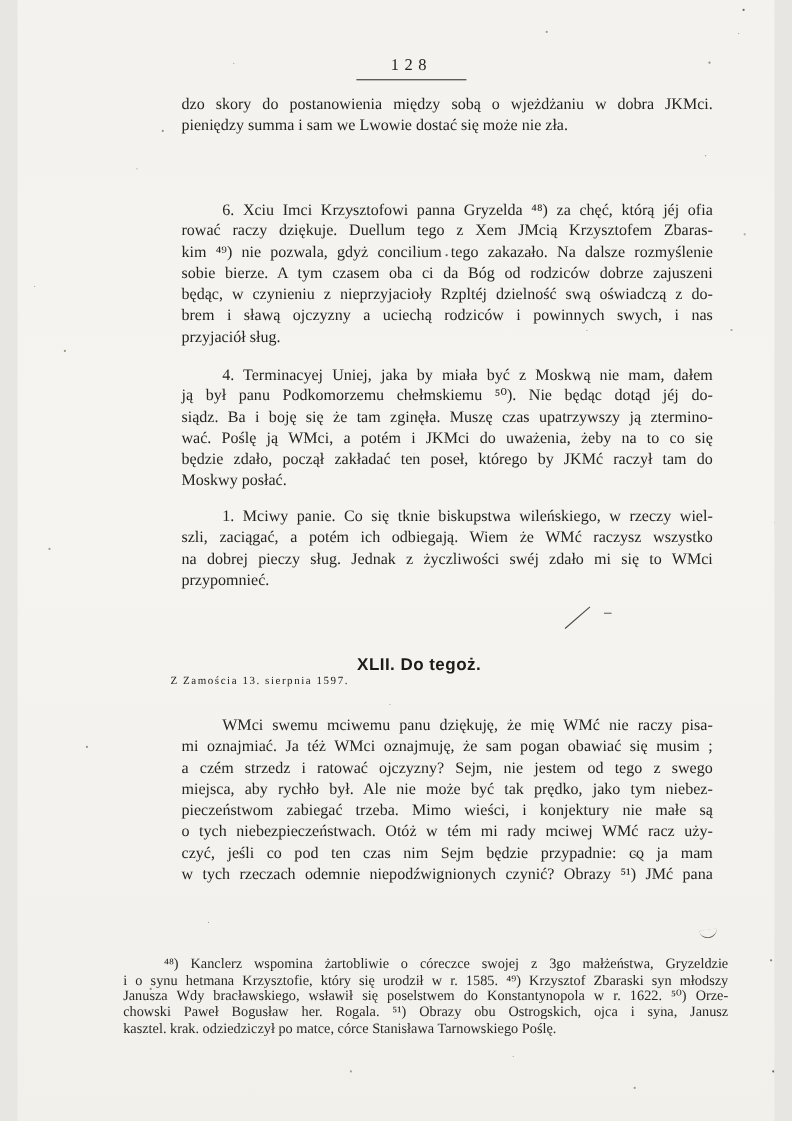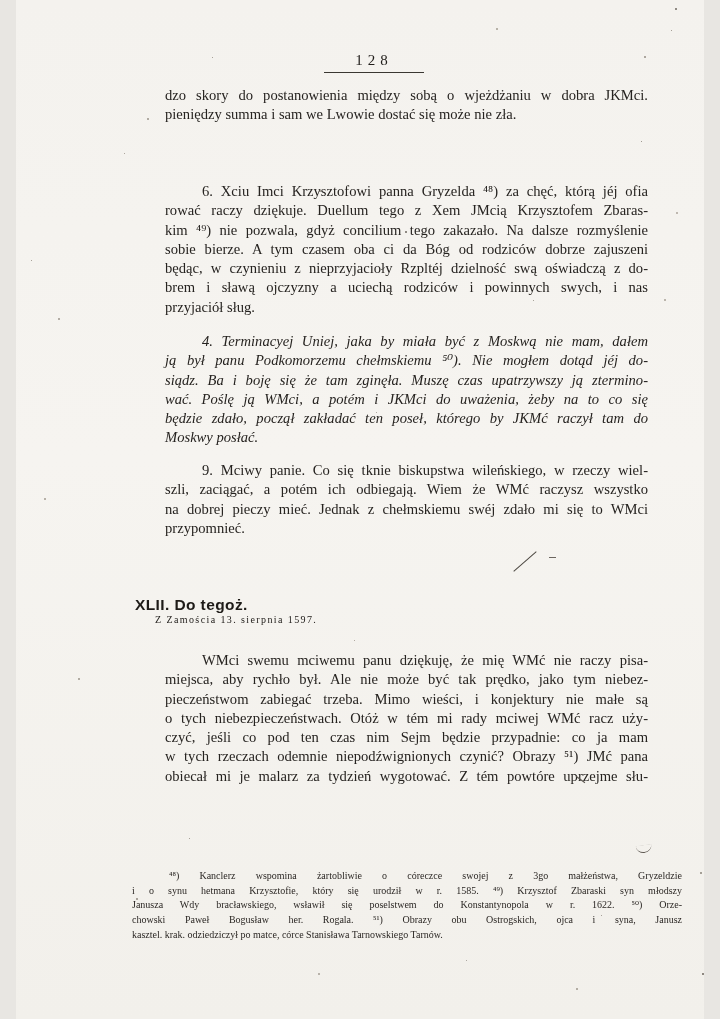--- a/index.html
+++ b/index.html
@@ -31,41 +31,41 @@
     text-align:justify;
     -moz-text-align-last:justify;
     text-align-last:justify;
     white-space:normal;
   }
   .para .line.last{text-align-last:left;-moz-text-align-last:left;}
   .para.justify-all .line.last{text-align-last:justify;-moz-text-align-last:justify;}
   .para.indent .line.first{padding-left:37px;}
   .pa{top:86px;}
   .p3{top:182px;}
-  .p4{top:332px;font-style:italic;}
+  .p4{top:332px;}
   .p5{top:461px;}
   .pmain{top:651px;}
   
   .heading{
     position:absolute;left:119px;top:583px;width:492px;
-    text-align:left;
+    text-align:center;
     font-family:"Liberation Sans","DejaVu Sans",sans-serif;
     font-weight:700;font-size:15.5px;letter-spacing:0.4px;
     color:#1e1b18;
   }
   
   .dateline{
     position:absolute;left:139px;top:614px;
     font-size:10px;letter-spacing:1.4px;
     color:#24211e;
   }
   
   .fnotes{
-    left:116px;width:550px;top:869px;
-    font-size:10px;line-height:14.7px;
+    left:96px;width:550px;top:869px;
+    font-size:13px;line-height:14.7px;
     color:#2b2724;
   }
   
   .speckles{
     position:absolute;left:0;top:0;width:2px;height:2px;border-radius:50%;
     background:transparent;pointer-events:none;
     box-shadow:
       659px 8px #6f6961, 480px 28px #a39c91, 628px 56px #948d83,
       131px 118px #9a938a, 566px 96px #aaa399, 303px 190px #8f887e,
       389px 231px #6d675f, 42px 318px #9d968c, 648px 299px #a7a096,
@@ -127,57 +127,58 @@
       <div class="line">kim ⁴⁹) nie pozwala, gdyż concilium tego zakazało. Na dalsze rozmyślenie</div>
       <div class="line">sobie bierze. A tym czasem oba ci da Bóg od rodziców dobrze zajuszeni</div>
       <div class="line">będąc, w czynieniu z nieprzyjacioły Rzpltéj dzielność swą oświadczą z do-</div>
       <div class="line">brem i sławą ojczyzny a uciechą rodziców i powinnych swych, i nas</div>
       <div class="line last">przyjaciół sług.</div>
     </section>
 
   <section class="para indent p4">
 
   <div class="line first">4. Terminacyej Uniej, jaka by miała być z Moskwą nie mam, dałem</div>
-      <div class="line">ją był panu Podkomorzemu chełmskiemu ⁵⁰). Nie mogłem dotąd jéj do-</div>
+      <div class="line">ją był panu Podkomorzemu chełmskiemu ⁵⁰). Nie będąc dotąd jéj do-</div>
       <div class="line">siądz. Ba i boję się że tam zginęła. Muszę czas upatrzywszy ją ztermino-</div>
       <div class="line">wać. Poślę ją WMci, a potém i JKMci do uważenia, żeby na to co się</div>
       <div class="line">będzie zdało, począł zakładać ten poseł, którego by JKMć raczył tam do</div>
       <div class="line last">Moskwy posłać.</div>
     </section>
 
   <section class="para indent p5">
 
-  <div class="line first">9. Mciwy panie. Co się tknie biskupstwa wileńskiego, w rzeczy wiel-</div>
+  <div class="line first">1. Mciwy panie. Co się tknie biskupstwa wileńskiego, w rzeczy wiel-</div>
       <div class="line">szli, zaciągać, a potém ich odbiegają. Wiem że WMć raczysz wszystko</div>
-      <div class="line">na dobrej pieczy mieć. Jednak z chełmskiemu swéj zdało mi się to WMci</div>
+      <div class="line">na dobrej pieczy sług. Jednak z życzliwości swéj zdało mi się to WMci</div>
       <div class="line last">przypomnieć.</div>
     </section>
 
   <h2 class="heading">XLII. Do tegoż.</h2>
 
   <div class="dateline">Z Zamościa 13. sierpnia 1597.</div>
 
   <section class="para indent justify-all pmain">
 
   <div class="line first">WMci swemu mciwemu panu dziękuję, że mię WMć nie raczy pisa-</div>
+      <div class="line">mi oznajmiać. Ja téż WMci oznajmuję, że sam pogan obawiać się musim ;</div>
+      <div class="line">a czém strzedz i ratować ojczyzny? Sejm, nie jestem od tego z swego</div>
       <div class="line">miejsca, aby rychło był. Ale nie może być tak prędko, jako tym niebez-</div>
       <div class="line">pieczeństwom zabiegać trzeba. Mimo wieści, i konjektury nie małe są</div>
       <div class="line">o tych niebezpieczeństwach. Otóż w tém mi rady mciwej WMć racz uży-</div>
       <div class="line">czyć, jeśli co pod ten czas nim Sejm będzie przypadnie: co ja mam</div>
       <div class="line">w tych rzeczach odemnie niepodźwignionych czynić? Obrazy ⁵¹) JMć pana</div>
-      <div class="line last">obiecał mi je malarz za tydzień wygotować. Z tém powtóre uprzejme słu-</div>
     </section>
 
   <section class="para indent fnotes">
 
   <div class="line first">⁴⁸) Kanclerz wspomina żartobliwie o córeczce swojej z 3go małżeństwa, Gryzeldzie</div>
       <div class="line">i o synu hetmana Krzysztofie, który się urodził w r. 1585. ⁴⁹) Krzysztof Zbaraski syn młodszy</div>
       <div class="line">Janusza Wdy bracławskiego, wsławił się poselstwem do Konstantynopola w r. 1622. ⁵⁰) Orze-</div>
       <div class="line">chowski Paweł Bogusław her. Rogala. ⁵¹) Obrazy obu Ostrogskich, ojca i syna, Janusz</div>
-      <div class="line last">kasztel. krak. odziedziczył po matce, córce Stanisława Tarnowskiego Tarnów.</div>
+      <div class="line last">kasztel. krak. odziedziczył po matce, córce Stanisława Tarnowskiego Poślę.</div>
     </section>
 
   <div class="mark-slash"></div>
   <div class="mark-dash"></div>
   <div class="mark-tick"></div>
   <div class="mark-curve"></div>
 
 </div>
 
 </body></html>

